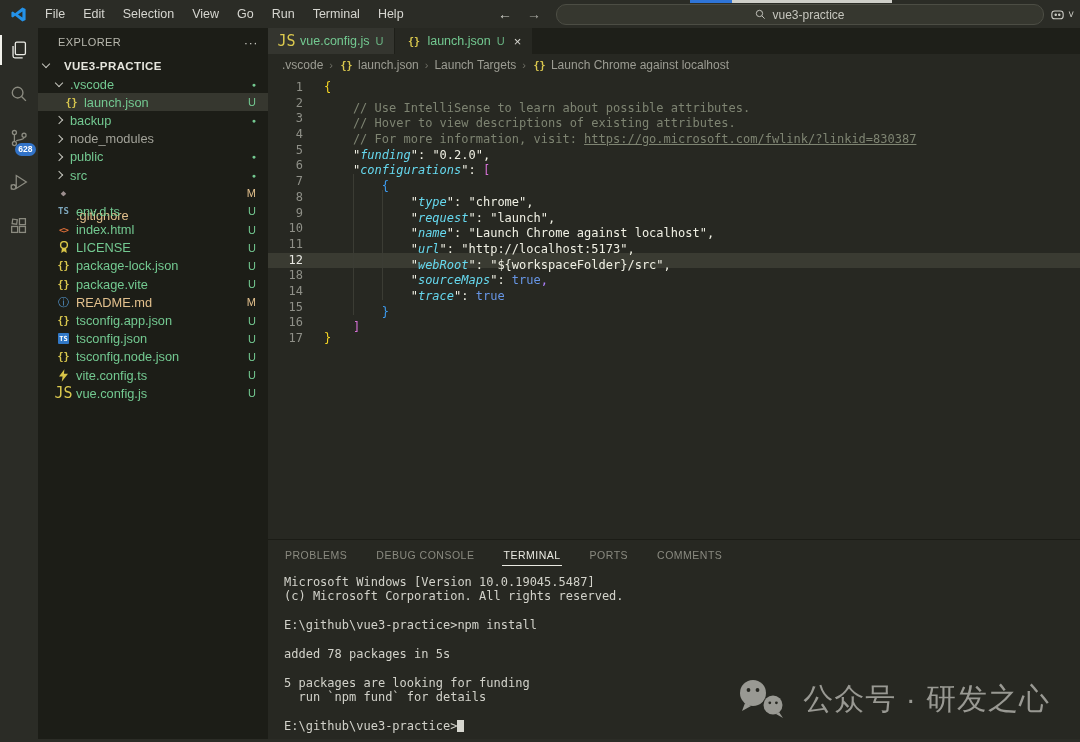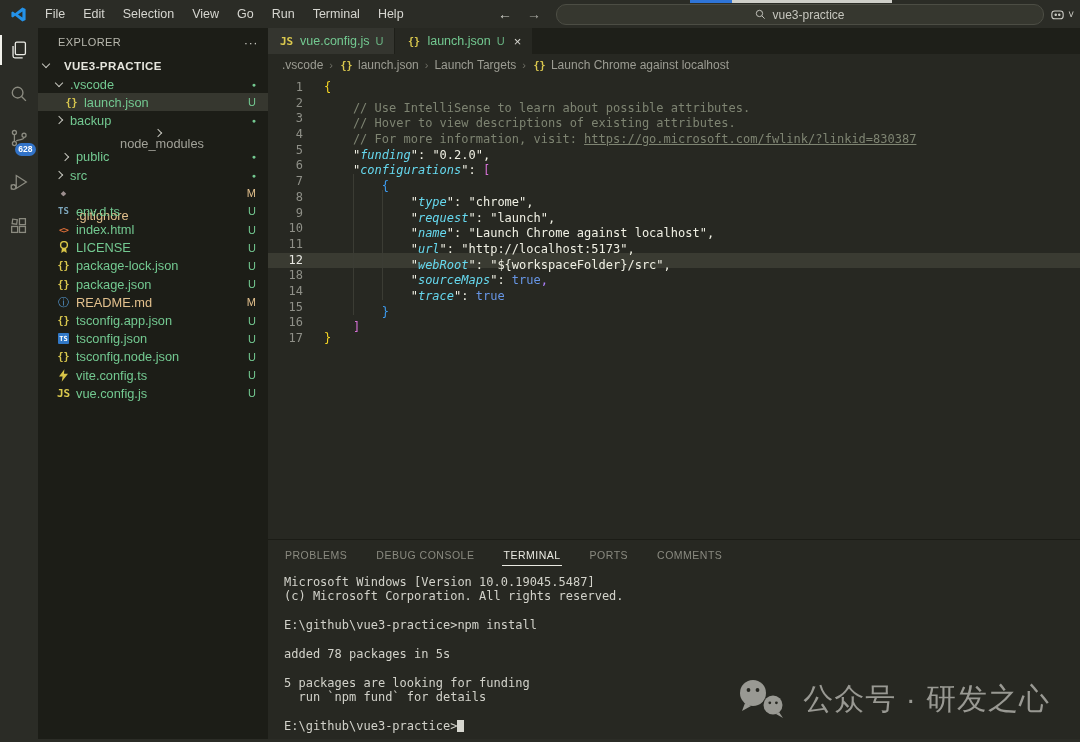--- a/index.html
+++ b/index.html
@@ -28,21 +28,21 @@
   .sb-header{height:28px;display:flex;align-items:center;padding:0 10px 0 20px;font-size:11px;color:#b8b8ae;letter-spacing:.4px}
   .sb-more{margin-left:auto;color:#c5c5bd;font-size:13px}
   .sb-root{height:19px;display:flex;align-items:center;padding-left:5px;font-weight:bold;font-size:11.5px;color:#e6e6de;letter-spacing:.4px;gap:7px}
   .row{height:18.2px;display:flex;align-items:center;font-size:12.8px}
   .row.sel{background:#36372f}
   .chev{width:5px;height:5px;border-right:1.4px solid #c5c5bd;border-bottom:1.4px solid #c5c5bd;margin-right:8px;flex:none}
   .chev.right{transform:rotate(-45deg)}
   .chev.down{transform:rotate(45deg);margin-top:-3px}
   .fic{width:15px;margin-right:5px;flex:none;display:flex;justify-content:center;align-items:center;font-family:"DejaVu Sans Mono",monospace}
   .ic-json{color:#dbc94e;font-weight:bold;font-size:10px}
-  .ic-js{color:#dbc94e;font-weight:bold;font-size:11px}
+  .ic-js{color:#dbc94e;font-weight:normal;font-size:15px}
   .ic-ts{background:#3178c6;color:#fff;font-weight:bold;font-size:7px;width:11px;height:11px;display:flex;align-items:center;justify-content:center;border-radius:1px}
   .ic-tsg{color:#7da7bd;font-weight:bold;font-size:9px}
   .ic-html{color:#e0703a;font-weight:bold;font-size:9px;letter-spacing:-1px}
   .ic-git{color:#9d8f8f;font-size:9px}
   .ic-info{color:#569cd6;font-size:11px}
   .badge{margin-left:auto;margin-right:12px;font-size:11px}
   .badge.dotb{font-size:7px}
 
   
   .editor{position:absolute;left:268px;top:28px;right:0;bottom:0;background:#272822;z-index:2}
@@ -204,25 +204,25 @@
           <span class="ic-json">{}</span>
         </span>
         <span style="color: rgb(115, 201, 145);">launch.json</span>
         <span class="badge" style="color: rgb(115, 201, 145);">U</span>
       </div>
       <div class="row" style="padding-left: 18px;">
         <span class="chev right"></span>
         <span style="color: rgb(115, 201, 145);">backup</span>
         <span class="badge dotb" style="color: rgb(115, 201, 145);">●</span>
       </div>
-      <div class="row" style="padding-left: 18px; flex-direction: column;">
+      <div class="row" style="padding-left: 18px;">
         <span class="chev right"></span>
         <span style="color: rgb(162, 162, 153);">node_modules</span>
       </div>
-      <div class="row" style="padding-left: 24px;">
+      <div class="row" style="padding-left: 18px;">
         <span class="chev right"></span>
         <span style="color: rgb(115, 201, 145);">public</span>
         <span class="badge dotb" style="color: rgb(115, 201, 145);">●</span>
       </div>
       <div class="row" style="padding-left: 18px;">
         <span class="chev right"></span>
         <span style="color: rgb(115, 201, 145);">src</span>
         <span class="badge dotb" style="color: rgb(115, 201, 145);">●</span>
       </div>
       <div class="row" style="padding-left: 18px;">
@@ -260,21 +260,21 @@
         <span class="fic">
           <span class="ic-json">{}</span>
         </span>
         <span style="color: rgb(115, 201, 145);">package-lock.json</span>
         <span class="badge" style="color: rgb(115, 201, 145);">U</span>
       </div>
       <div class="row" style="padding-left: 18px;">
         <span class="fic">
           <span class="ic-json">{}</span>
         </span>
-        <span style="color: rgb(115, 201, 145);">package.json</span>
+        <span style="color: rgb(115, 201, 145);">package.vite</span>
         <span class="badge" style="color: rgb(115, 201, 145);">U</span>
       </div>
       <div class="row" style="padding-left: 18px;">
         <span class="fic">
           <span class="ic-info">ⓘ</span>
         </span>
         <span style="color: rgb(226, 192, 141);">README.md</span>
         <span class="badge" style="color: rgb(226, 192, 141);">M</span>
       </div>
       <div class="row" style="padding-left: 18px;">

